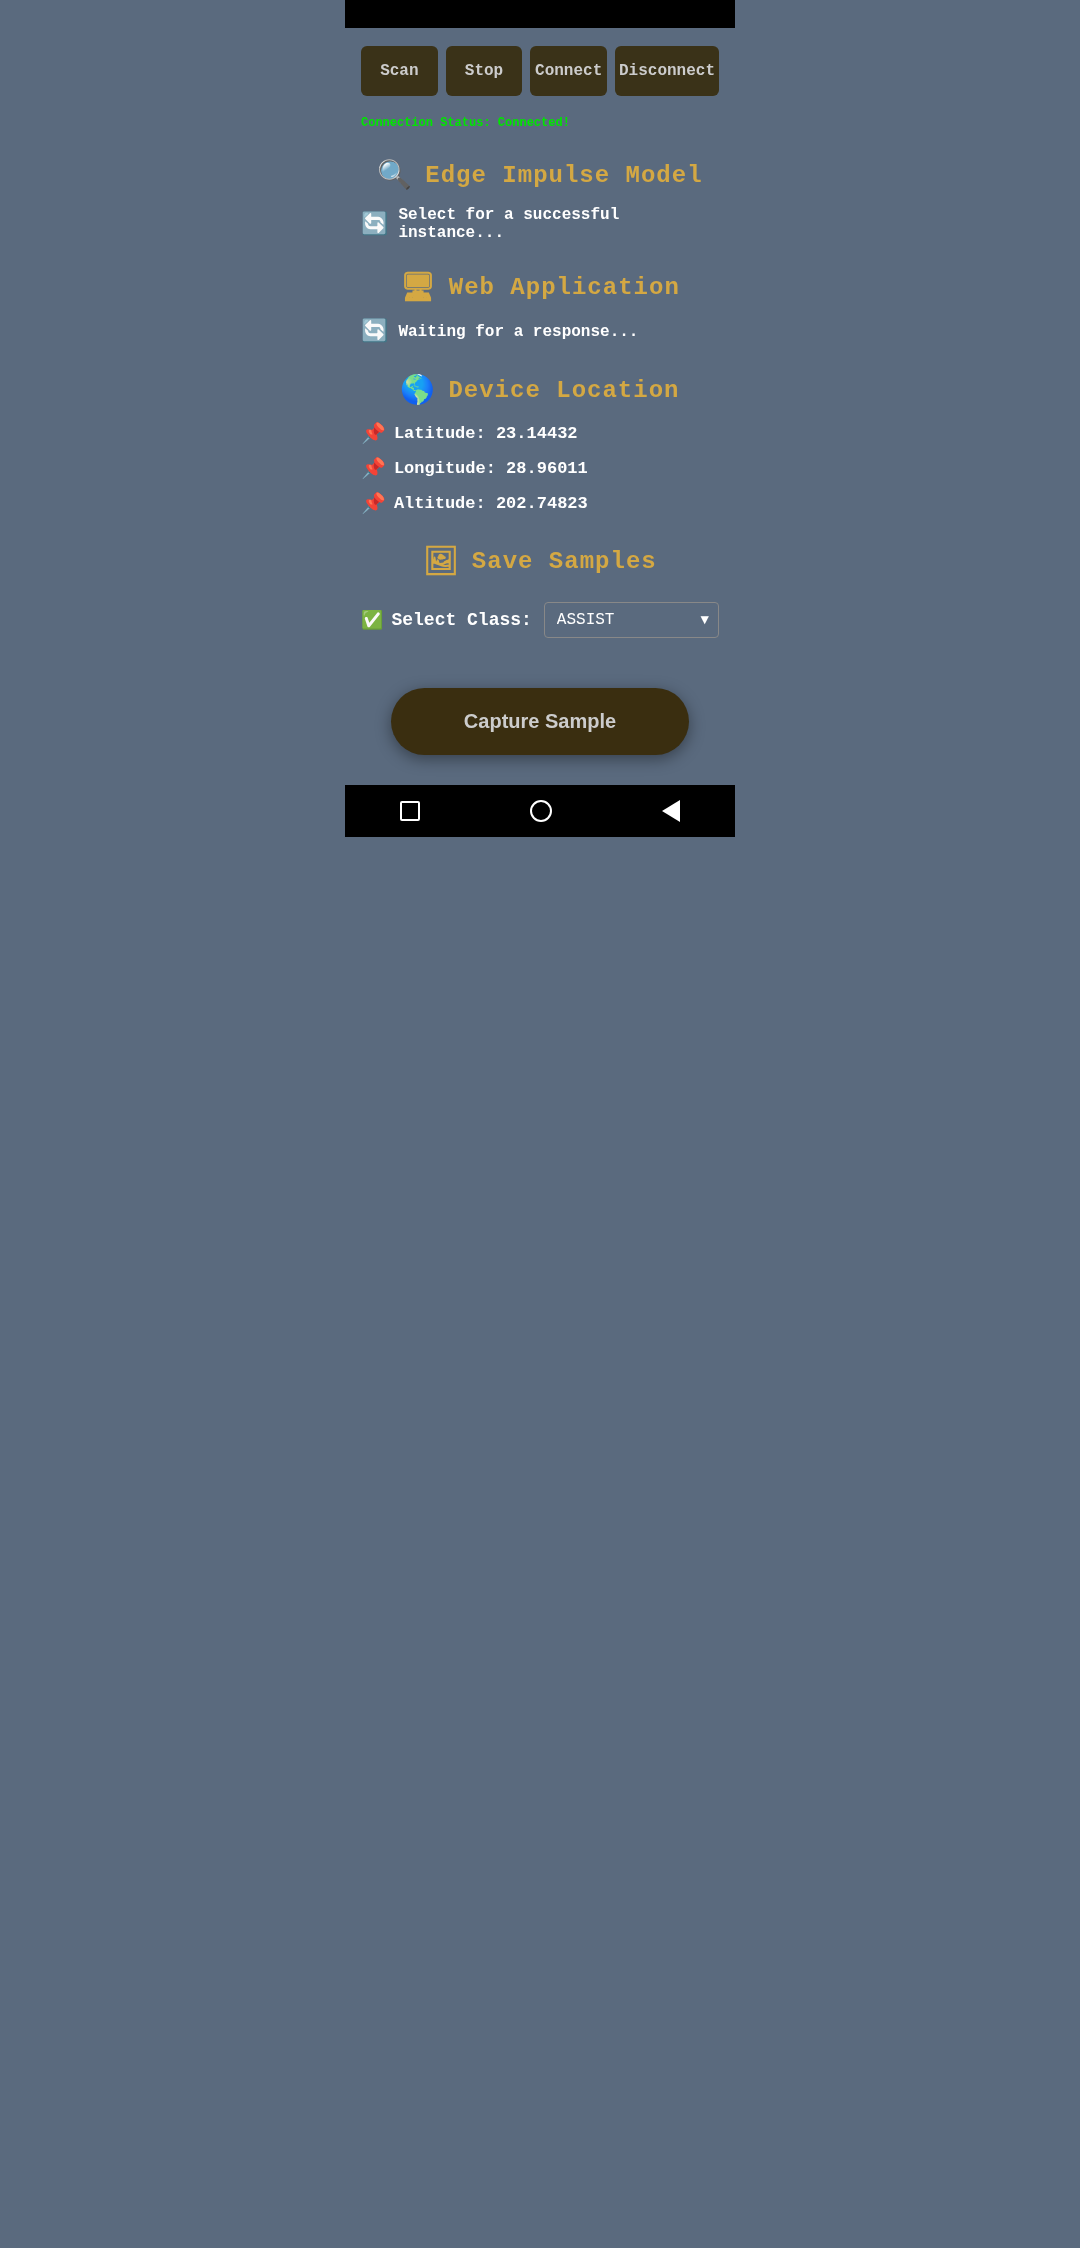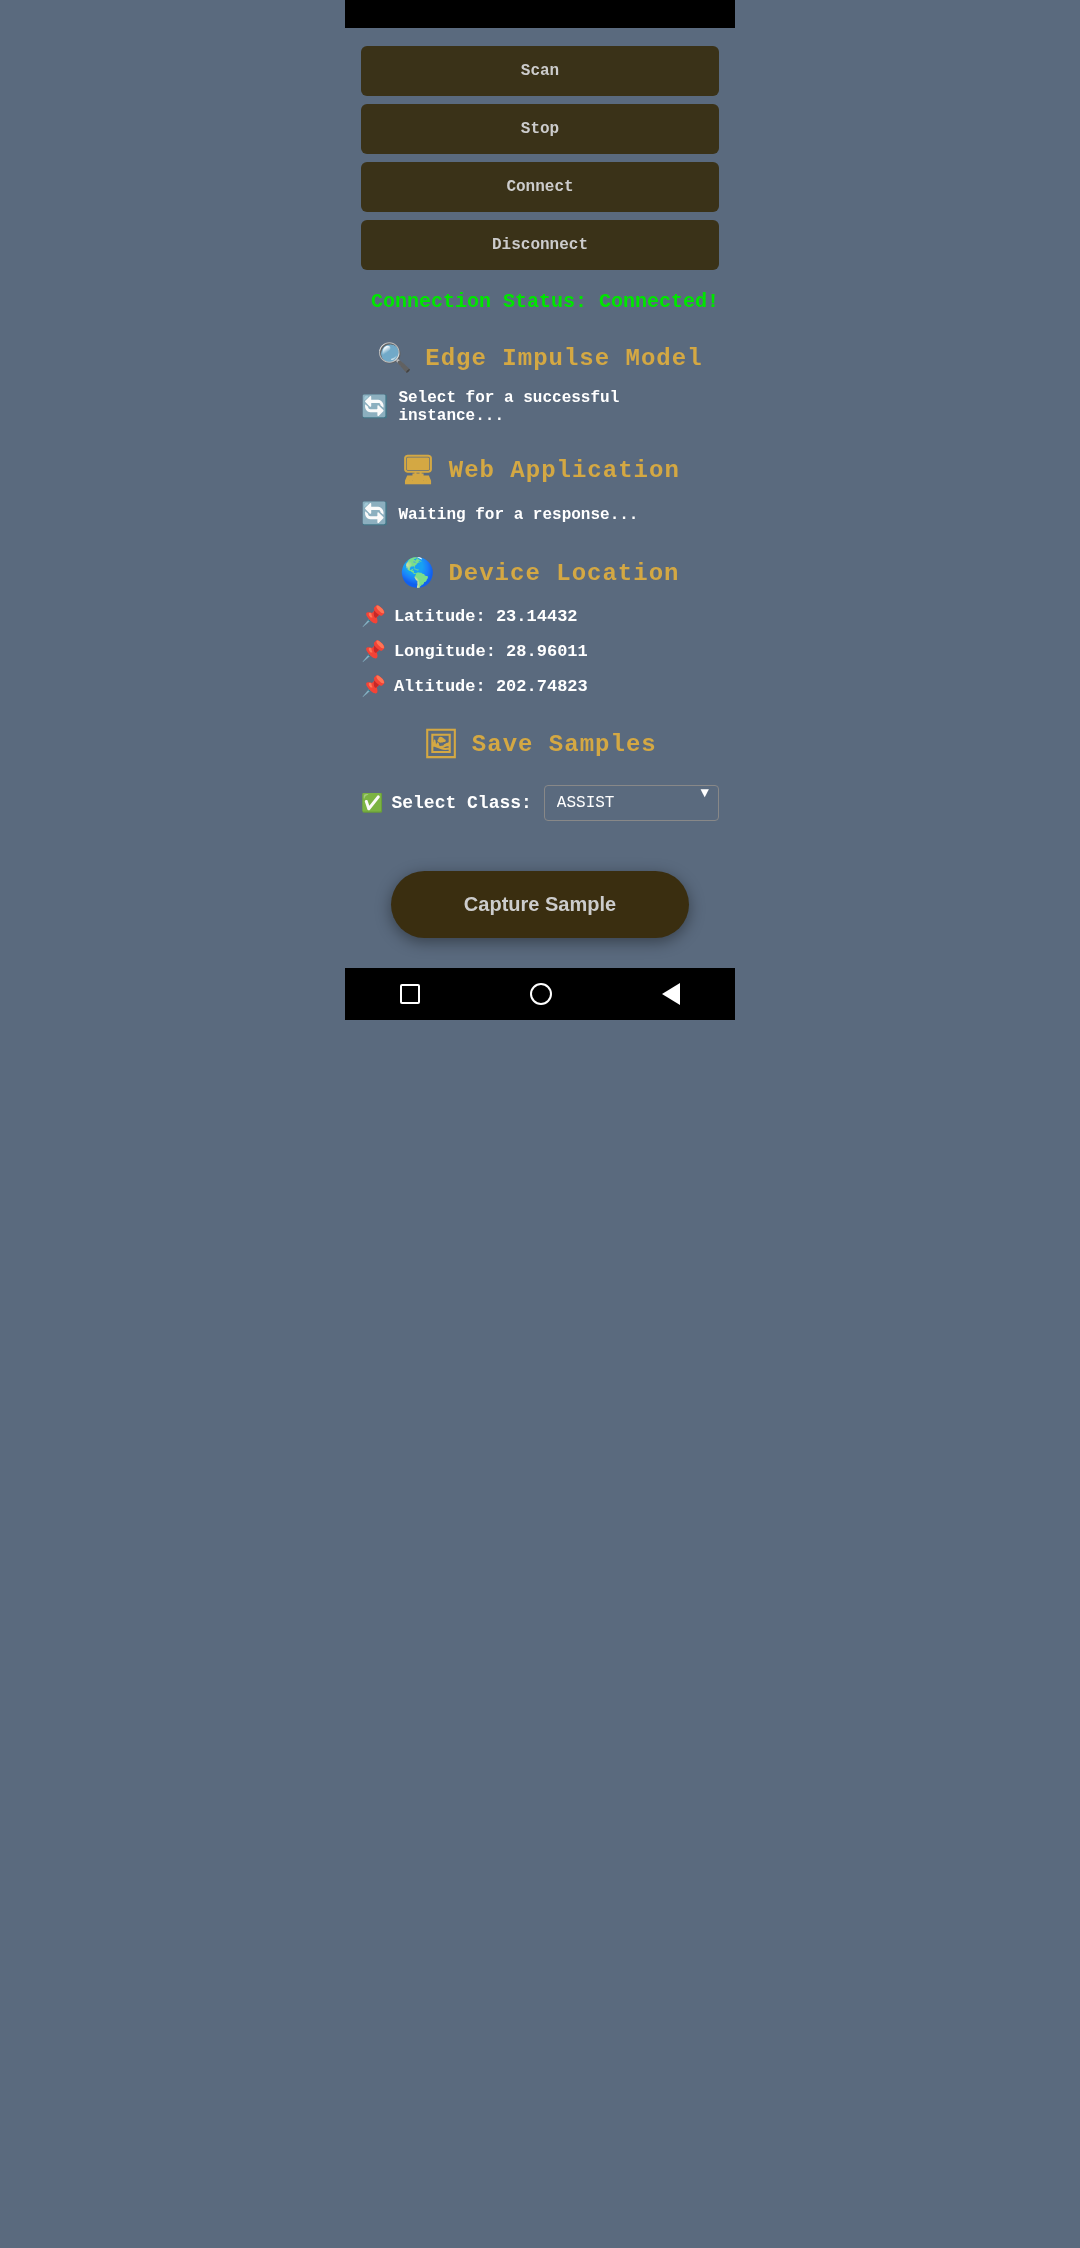--- a/index.html
+++ b/index.html
@@ -24,45 +24,44 @@
     }
 
     .main-content {
       flex: 1;
       padding: 18px 16px 0 16px;
       background: #5a6a7e;
     }
 
     .button-row {
       display: flex;
-      flex-direction: column;
+      flex-direction: row;
       gap: 8px;
       margin-bottom: 20px;
     }
 
     .action-btn {
       flex: 1;
       background: #3a3218;
       color: #ccc;
       border: none;
       border-radius: 6px;
       padding: 16px 4px;
       font-size: 16px;
       font-family: 'Courier New', Courier, monospace;
       cursor: pointer;
       font-weight: bold;
     }
 
     .connection-status {
       color: #00e600;
-      font-size: 20px;
+      font-size: 12px;
       font-weight: bold;
       margin-bottom: 28px;
       font-family: 'Courier New', Courier, monospace;
-      text-align: right;
     }
 
     .section-title {
       display: flex;
       align-items: center;
       justify-content: center;
       gap: 12px;
       font-size: 24px;
       color: #d4a843;
       font-family: 'Courier New', Courier, monospace;
@@ -144,20 +143,21 @@
       appearance: none;
       -webkit-appearance: none;
       background-image: none;
       cursor: pointer;
     }
 
     .select-wrapper {
       flex: 1;
       position: relative;
       display: flex;
+      align-items: center;
     }
 
     .select-arrow {
       position: absolute;
       right: 10px;
       color: #fff;
       font-size: 14px;
       pointer-events: none;
     }
 

